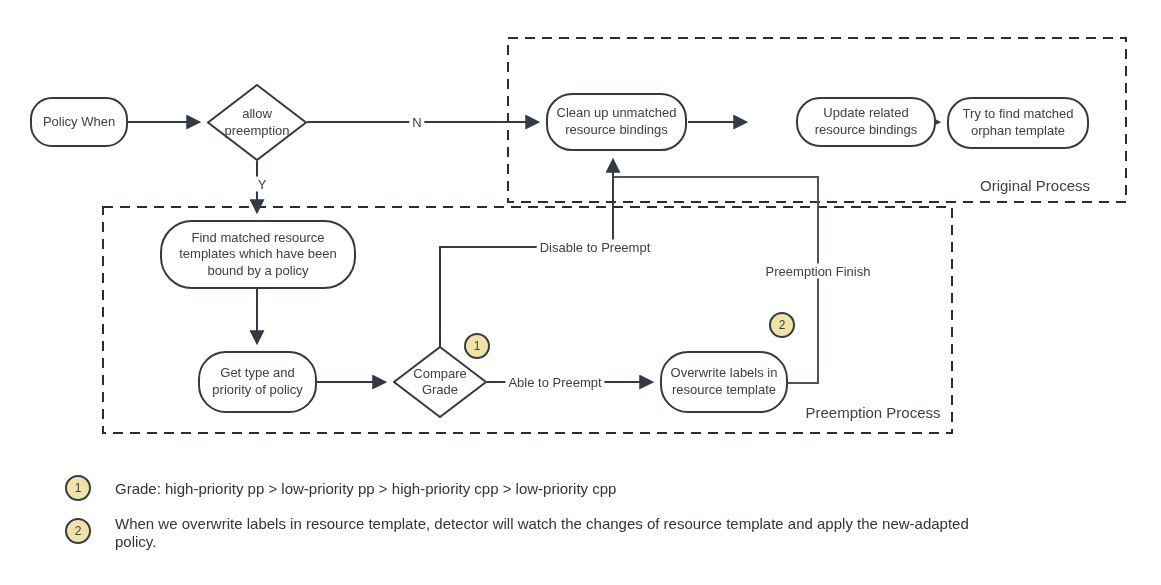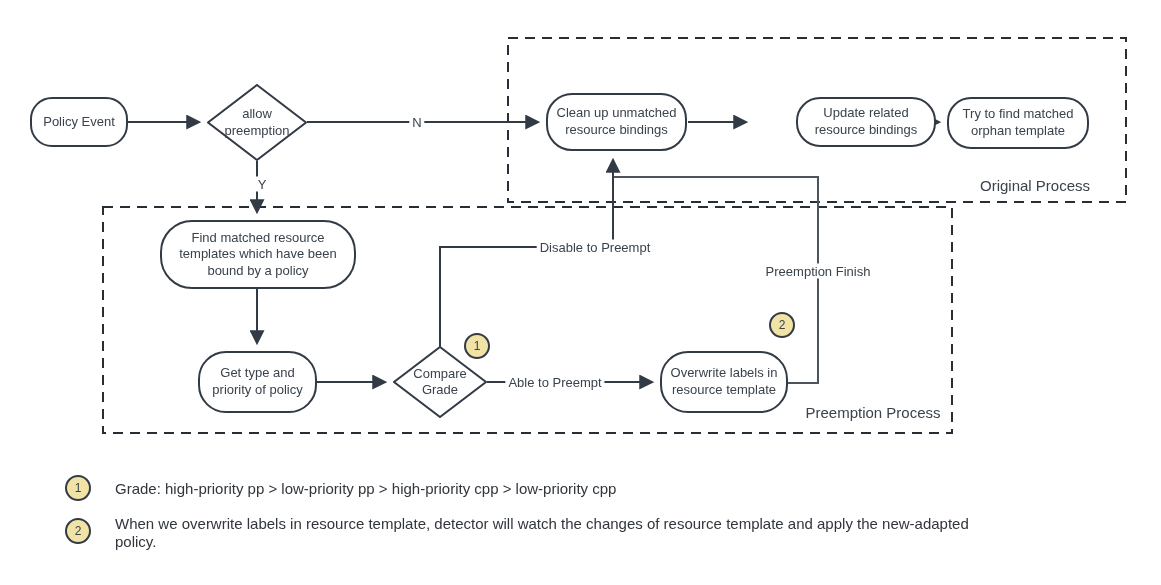--- a/index.html
+++ b/index.html
@@ -60,21 +60,21 @@
     <line x1="895" y1="122" x2="939" y2="122" stroke="#323a45" stroke-width="2" marker-end="url(#arrow)"></line>
     <line x1="257" y1="289" x2="257" y2="343" stroke="#323a45" stroke-width="2" marker-end="url(#arrow)"></line>
     <line x1="317" y1="382" x2="385" y2="382" stroke="#323a45" stroke-width="2" marker-end="url(#arrow)"></line>
     <line x1="487" y1="382" x2="652" y2="382" stroke="#323a45" stroke-width="2" marker-end="url(#arrow)"></line>
 
     <polyline points="440,347 440,247 613,247 613,160" fill="none" stroke="#323a45" stroke-width="2" marker-end="url(#arrow)"></polyline>
 
     <polyline points="788,383 818,383 818,177 614,177" fill="none" stroke="#4d545c" stroke-width="2"></polyline>
   </svg>
 
-  <div class="node" style="left:30px;top:97px;width:98px;height:50px;border-radius:22px;">Policy Event</div>
+  <div class="node" style="left:30px;top:97px;width:98px;height:50px;border-radius:22px;">Policy When</div>
 
   <div class="node" style="left:546px;top:93px;width:141px;height:58px;border-radius:26px;">Clean up unmatched resource bindings</div>
 
   <div class="node" style="left:796px;top:97px;width:140px;height:50px;border-radius:24px;">Update related resource bindings</div>
 
   <div class="node" style="left:947px;top:97px;width:142px;height:52px;border-radius:24px;">Try to find matched orphan template</div>
 
   <div class="node" style="left:160px;top:220px;width:196px;height:69px;border-radius:32px;">Find matched resource templates which have been bound by a policy</div>
 
   <div class="node" style="left:198px;top:351px;width:119px;height:62px;border-radius:28px;">Get type and priority of policy</div>

